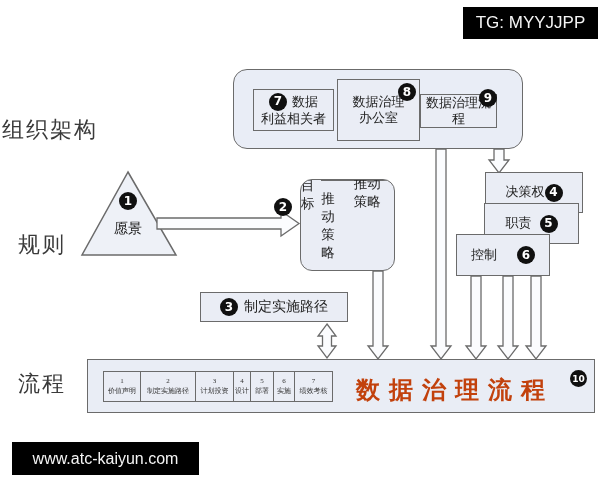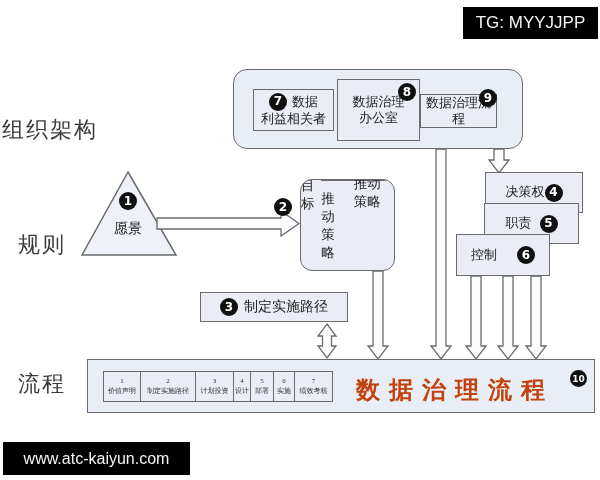--- a/index.html
+++ b/index.html
@@ -156,15 +156,15 @@
       <div class="step" style="width:38px;">
         <span>7</span>
         <span>绩效考核</span>
       </div>
     </div>
     <div class="bar-title abs" style="left:268px;top:14px;">数据治理流程</div>
     <span class="badge small abs" style="left:482px;top:10px;">10</span>
   </div>
 
   <div class="abs watermark" style="left:463px;top:7px;width:135px;height:32px;font-size:17px;">TG: MYYJJPP</div>
-  <div class="abs watermark" style="left:3px;top:442px;width:187px;height:33px;font-size:16px;">www.atc-kaiyun.com</div>
+  <div class="abs watermark" style="left:12px;top:442px;width:187px;height:33px;font-size:16px;">www.atc-kaiyun.com</div>
 
 </div>
 
 </body></html>

